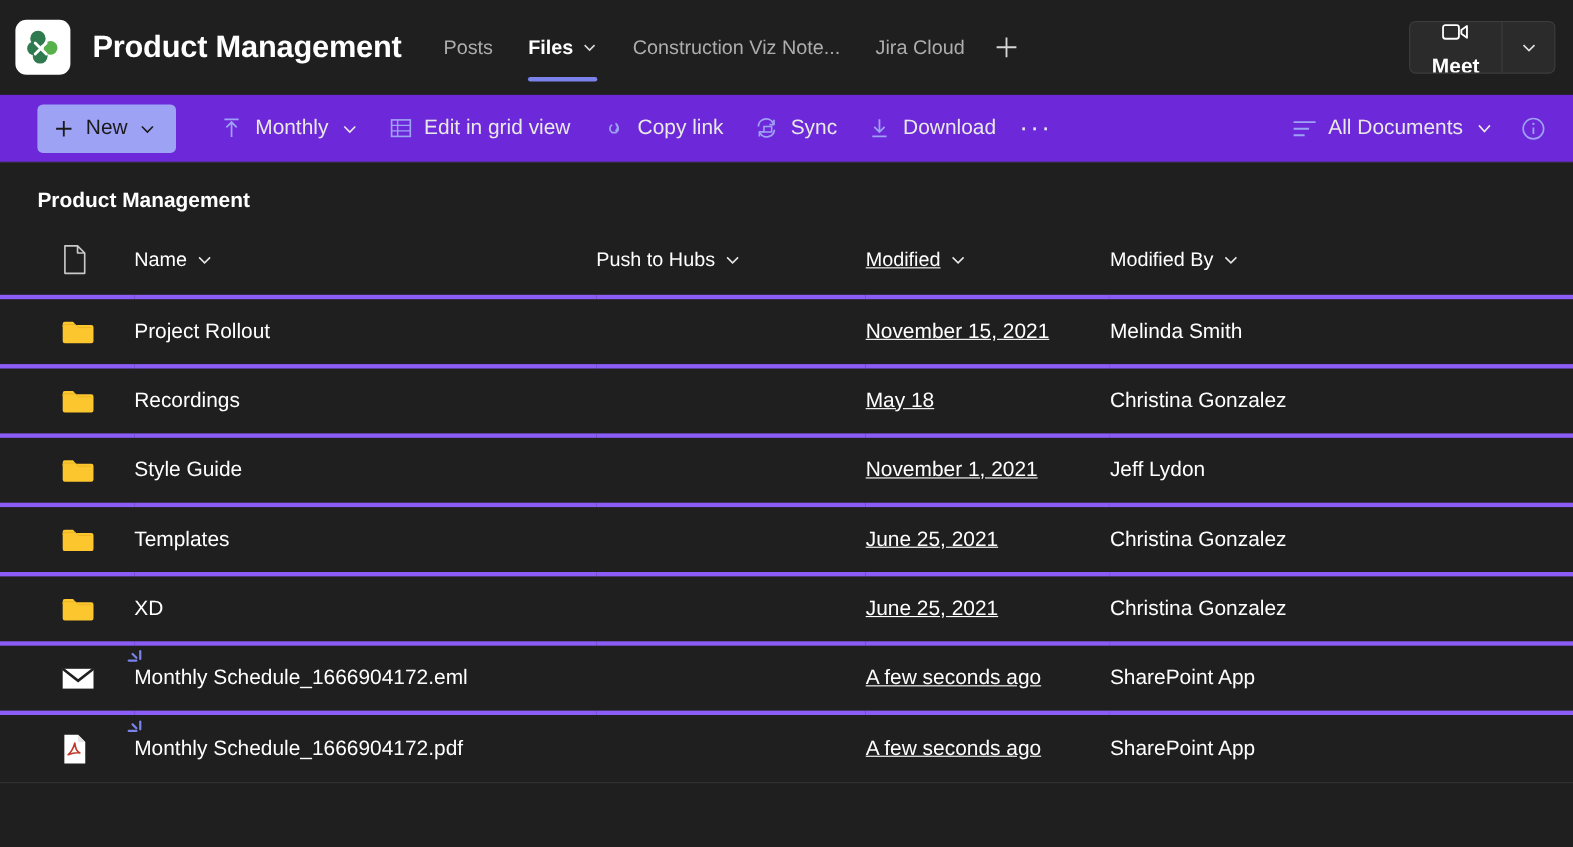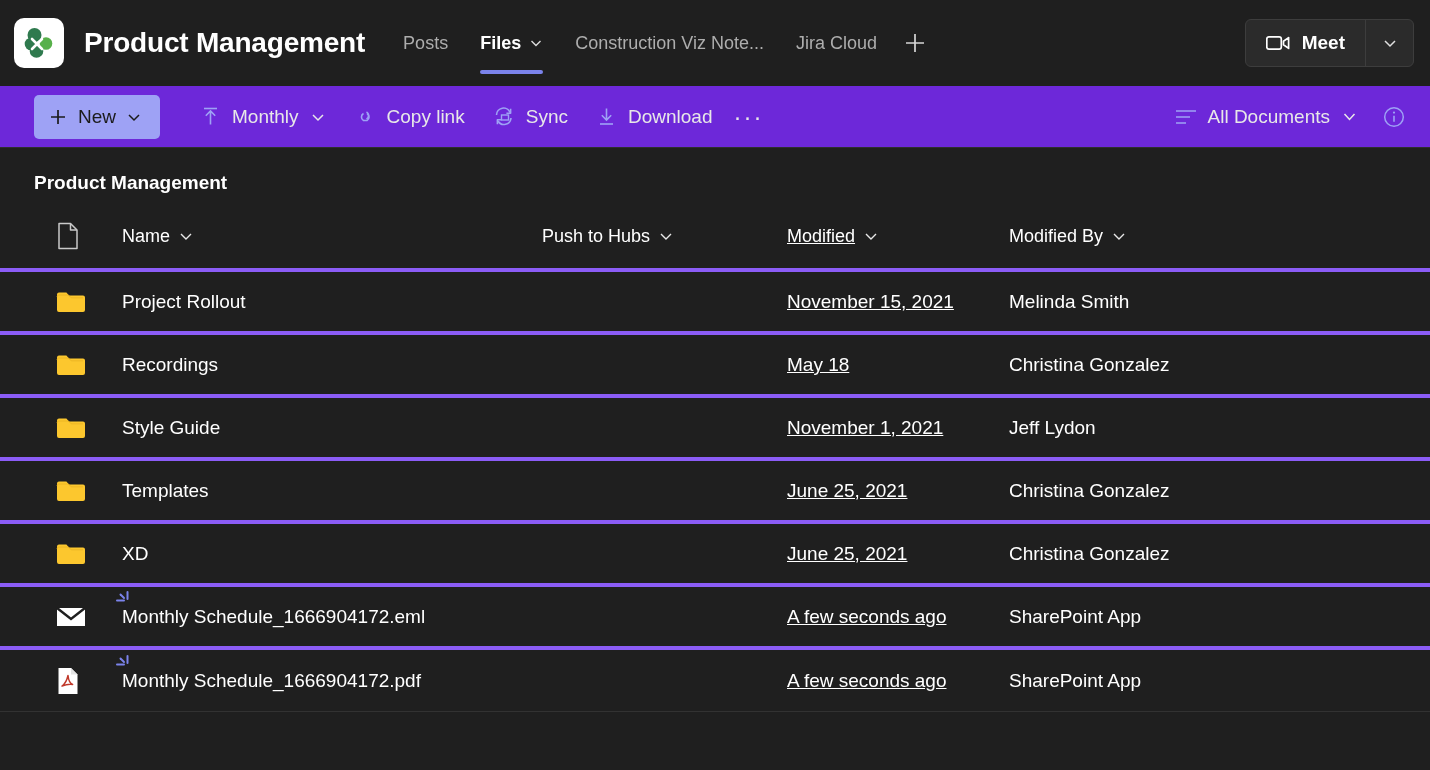--- a/index.html
+++ b/index.html
@@ -81,20 +81,21 @@
     background: #2b2b2b;
     overflow: hidden;
   }
   .meet-main {
     display: flex; align-items: center; gap: 12px;
     padding: 0 20px;
     font-size: 19px;
     font-weight: bold;
     color: #ffffff;
     cursor: pointer;
+    flex-direction: column;
   }
   .meet-caret {
     display: flex; align-items: center; justify-content: center;
     width: 48px;
     border-left: 1px solid #3d3d3d;
     color: #e0e0e0;
     cursor: pointer;
   }
 
   
@@ -279,20 +280,29 @@
       </svg>
     </span>
     <span>Monthly</span>
     <span>
       <svg width="16" height="16" viewBox="0 0 16 16">
           <path d="M3 6 L8 11 L13 6" fill="none" stroke="#e8e8e8" stroke-width="1.5"></path>
         </svg>
     </span>
   </div>
 
+  <div class="cmd">
+    <span class="ico">
+      <svg width="21" height="21" viewBox="0 0 21 21">
+        <rect x="2" y="3" width="17" height="15" fill="none" stroke="#9ea2f5" stroke-width="1.5"></rect>
+        <path d="M2 8 H19 M2 13 H19 M7.5 3 V18" stroke="#9ea2f5" stroke-width="1.3"></path>
+      </svg>
+    </span>
+    <span>Edit in grid view</span>
+  </div>
 
   <div class="cmd">
     <span class="ico">
       <svg width="22" height="21" viewBox="0 0 22 21">
         <path d="M9.5 7.5 A4 4 0 0 0 9.5 14.5 L13 14.5 A4 4 0 0 0 13 7.5" fill="none" stroke="#9ea2f5" stroke-width="1.6"></path>
         <path d="M12.5 6 A4 4 0 0 1 12.5 13" fill="none" stroke="#9ea2f5" stroke-width="1.6"></path>
       </svg>
     </span>
     <span>Copy link</span>
   </div>

